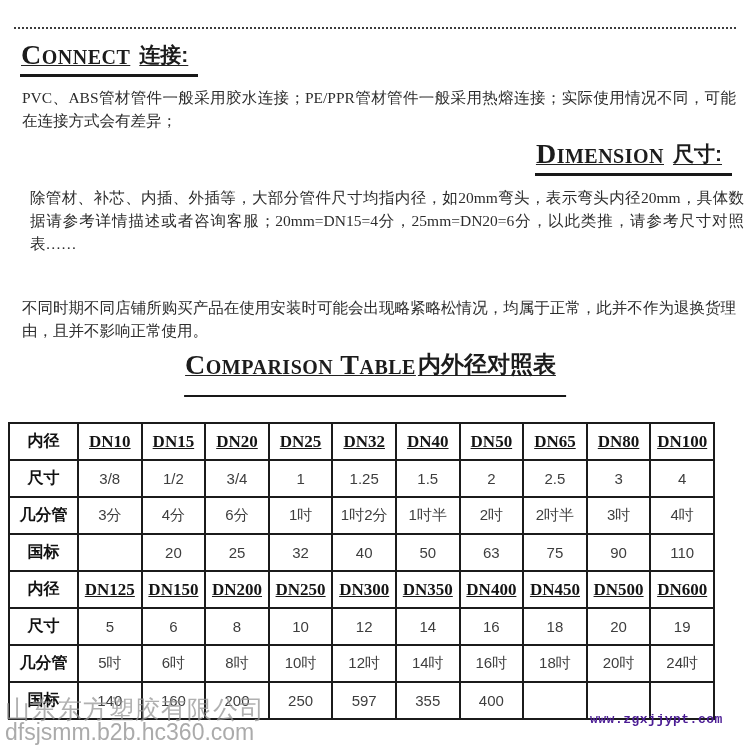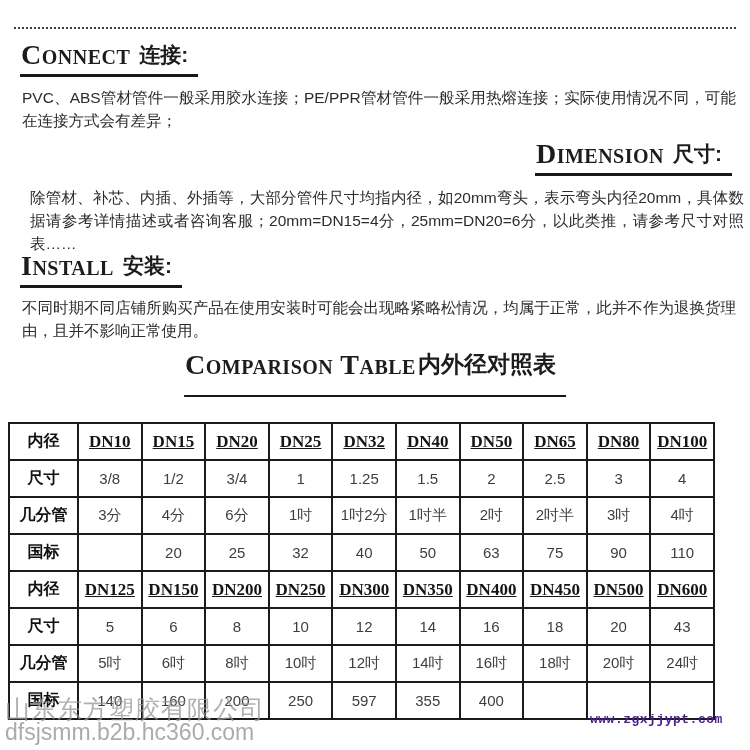--- a/index.html
+++ b/index.html
@@ -21,20 +21,21 @@
     border-top: 2px dotted #3c3c3c;
   }
 
   
   .section-heading {
     position: absolute;
     white-space: nowrap;
     border-bottom: 3px solid #181818;
     padding: 0 10px 5px 1px;
     line-height: 1.05;
+    text-decoration: underline;
   }
   .section-heading .en {
     font-family: "Liberation Serif", serif;
     font-variant: small-caps;
     font-weight: 700;
     font-size: 28px;
     color: #1c1c1c;
     letter-spacing: 0.5px;
   }
   .section-heading .cn {
@@ -58,20 +59,21 @@
 
   
   .para {
     position: absolute;
     left: 22px;
     width: 714px;
     font-size: 15.5px;
     line-height: 23px;
     color: #2c2c2c;
     text-align: justify;
+    font-family: Liberation Serif, serif;
   }
   .para-connect   { top: 86px; }
   .para-dimension { top: 186px; margin-left: 8px; }
   .para-install   { top: 296px; }
 
   
   table.cmp {
     position: absolute;
     top: 422px; left: 8px;
     width: 707px;
@@ -146,23 +148,20 @@
   <div class="section-heading heading-connect">
     <span class="en">Connect</span><span class="cn">连接:</span>
   </div>
   <div class="para para-connect">PVC、ABS管材管件一般采用胶水连接；PE/PPR管材管件一般采用热熔连接；实际使用情况不同，可能在连接方式会有差异；</div>
 
   <div class="section-heading heading-dimension">
     <span class="en">Dimension</span><span class="cn">尺寸:</span>
   </div>
   <div class="para para-dimension">除管材、补芯、内插、外插等，大部分管件尺寸均指内径，如20mm弯头，表示弯头内径20mm，具体数据请参考详情描述或者咨询客服；20mm=DN15=4分，25mm=DN20=6分，以此类推，请参考尺寸对照表……</div>
 
-  <div class="section-heading heading-install">
-    <span class="en">Install</span><span class="cn">安装:</span>
-  </div>
   <div class="para para-install">不同时期不同店铺所购买产品在使用安装时可能会出现略紧略松情况，均属于正常，此并不作为退换货理由，且并不影响正常使用。</div>
 
   <div class="section-heading heading-comparison">
     <span class="en">Comparison Table</span><span class="cn">内外径对照表</span>
   </div>
 
   <table class="cmp">
     <colgroup>
       <col style="width:69px">
       <col>
@@ -246,21 +245,21 @@
           <th>尺寸</th>
           <td class="num">5</td>
           <td class="num">6</td>
           <td class="num">8</td>
           <td class="num">10</td>
           <td class="num">12</td>
           <td class="num">14</td>
           <td class="num">16</td>
           <td class="num">18</td>
           <td class="num">20</td>
-          <td class="num">43</td>
+          <td class="num">19</td>
         </tr>
         <tr>
           <th>几分管</th>
           <td class="num">5吋</td>
           <td class="num">6吋</td>
           <td class="num">8吋</td>
           <td class="num">10吋</td>
           <td class="num">12吋</td>
           <td class="num">14吋</td>
           <td class="num">16吋</td>

